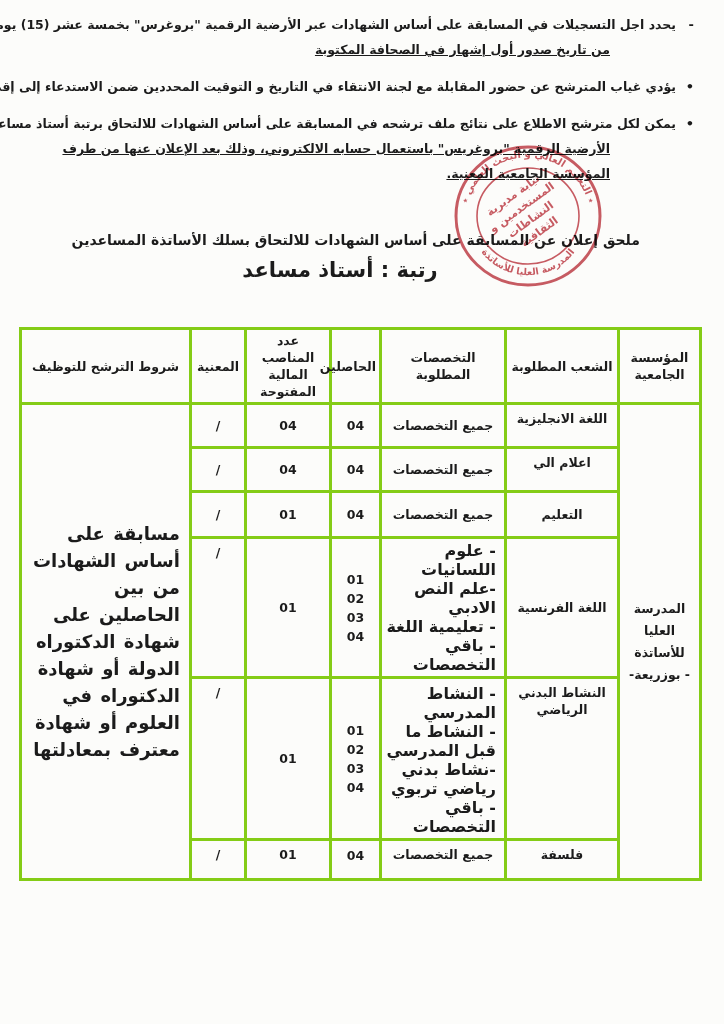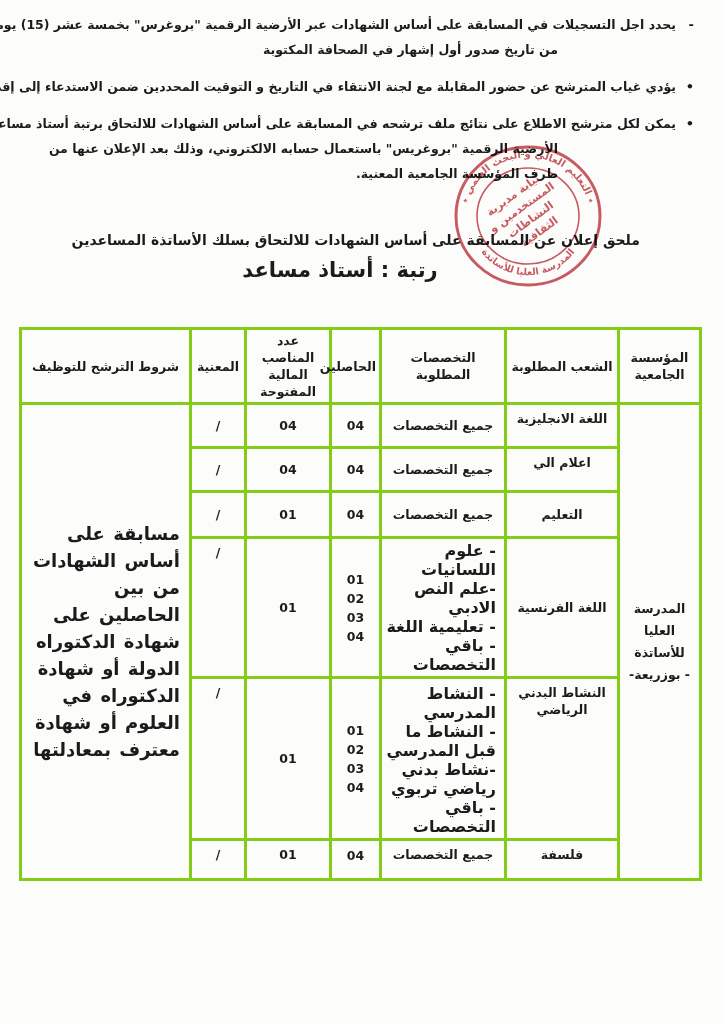--- a/index.html
+++ b/index.html
@@ -9,21 +9,21 @@
     font-family:"DejaVu Sans",sans-serif;font-weight:bold;
     direction:rtl;
   }
   .doc{padding:10px 30px 0 30px;}
 
   
   .bullets{margin-top:2px;}
   .bullet{position:relative;padding-right:18px;margin-bottom:12px;font-size:12.5px;}
   .bullet .marker{position:absolute;right:0;top:0;line-height:25px;font-size:13px;}
   .bullet .lines div{line-height:25px;white-space:nowrap;}
-  .bullet .lines div + div{margin-right:118px;white-space:normal;}
+  .bullet .lines div + div{margin-right:66px;white-space:normal;text-decoration:underline;}
 
   
   .title-block{width:600px;margin:38px 54px 0 auto;text-align:center;}
   .title-block .l1{font-size:14px;line-height:32px;text-align:right;}
   .title-block .l2{font-size:21px;line-height:25px;margin-top:2px;}
 
   
   .stamp{position:absolute;left:452px;top:144px;width:152px;height:146px;
          mix-blend-mode:multiply;opacity:.88;pointer-events:none;}
 

